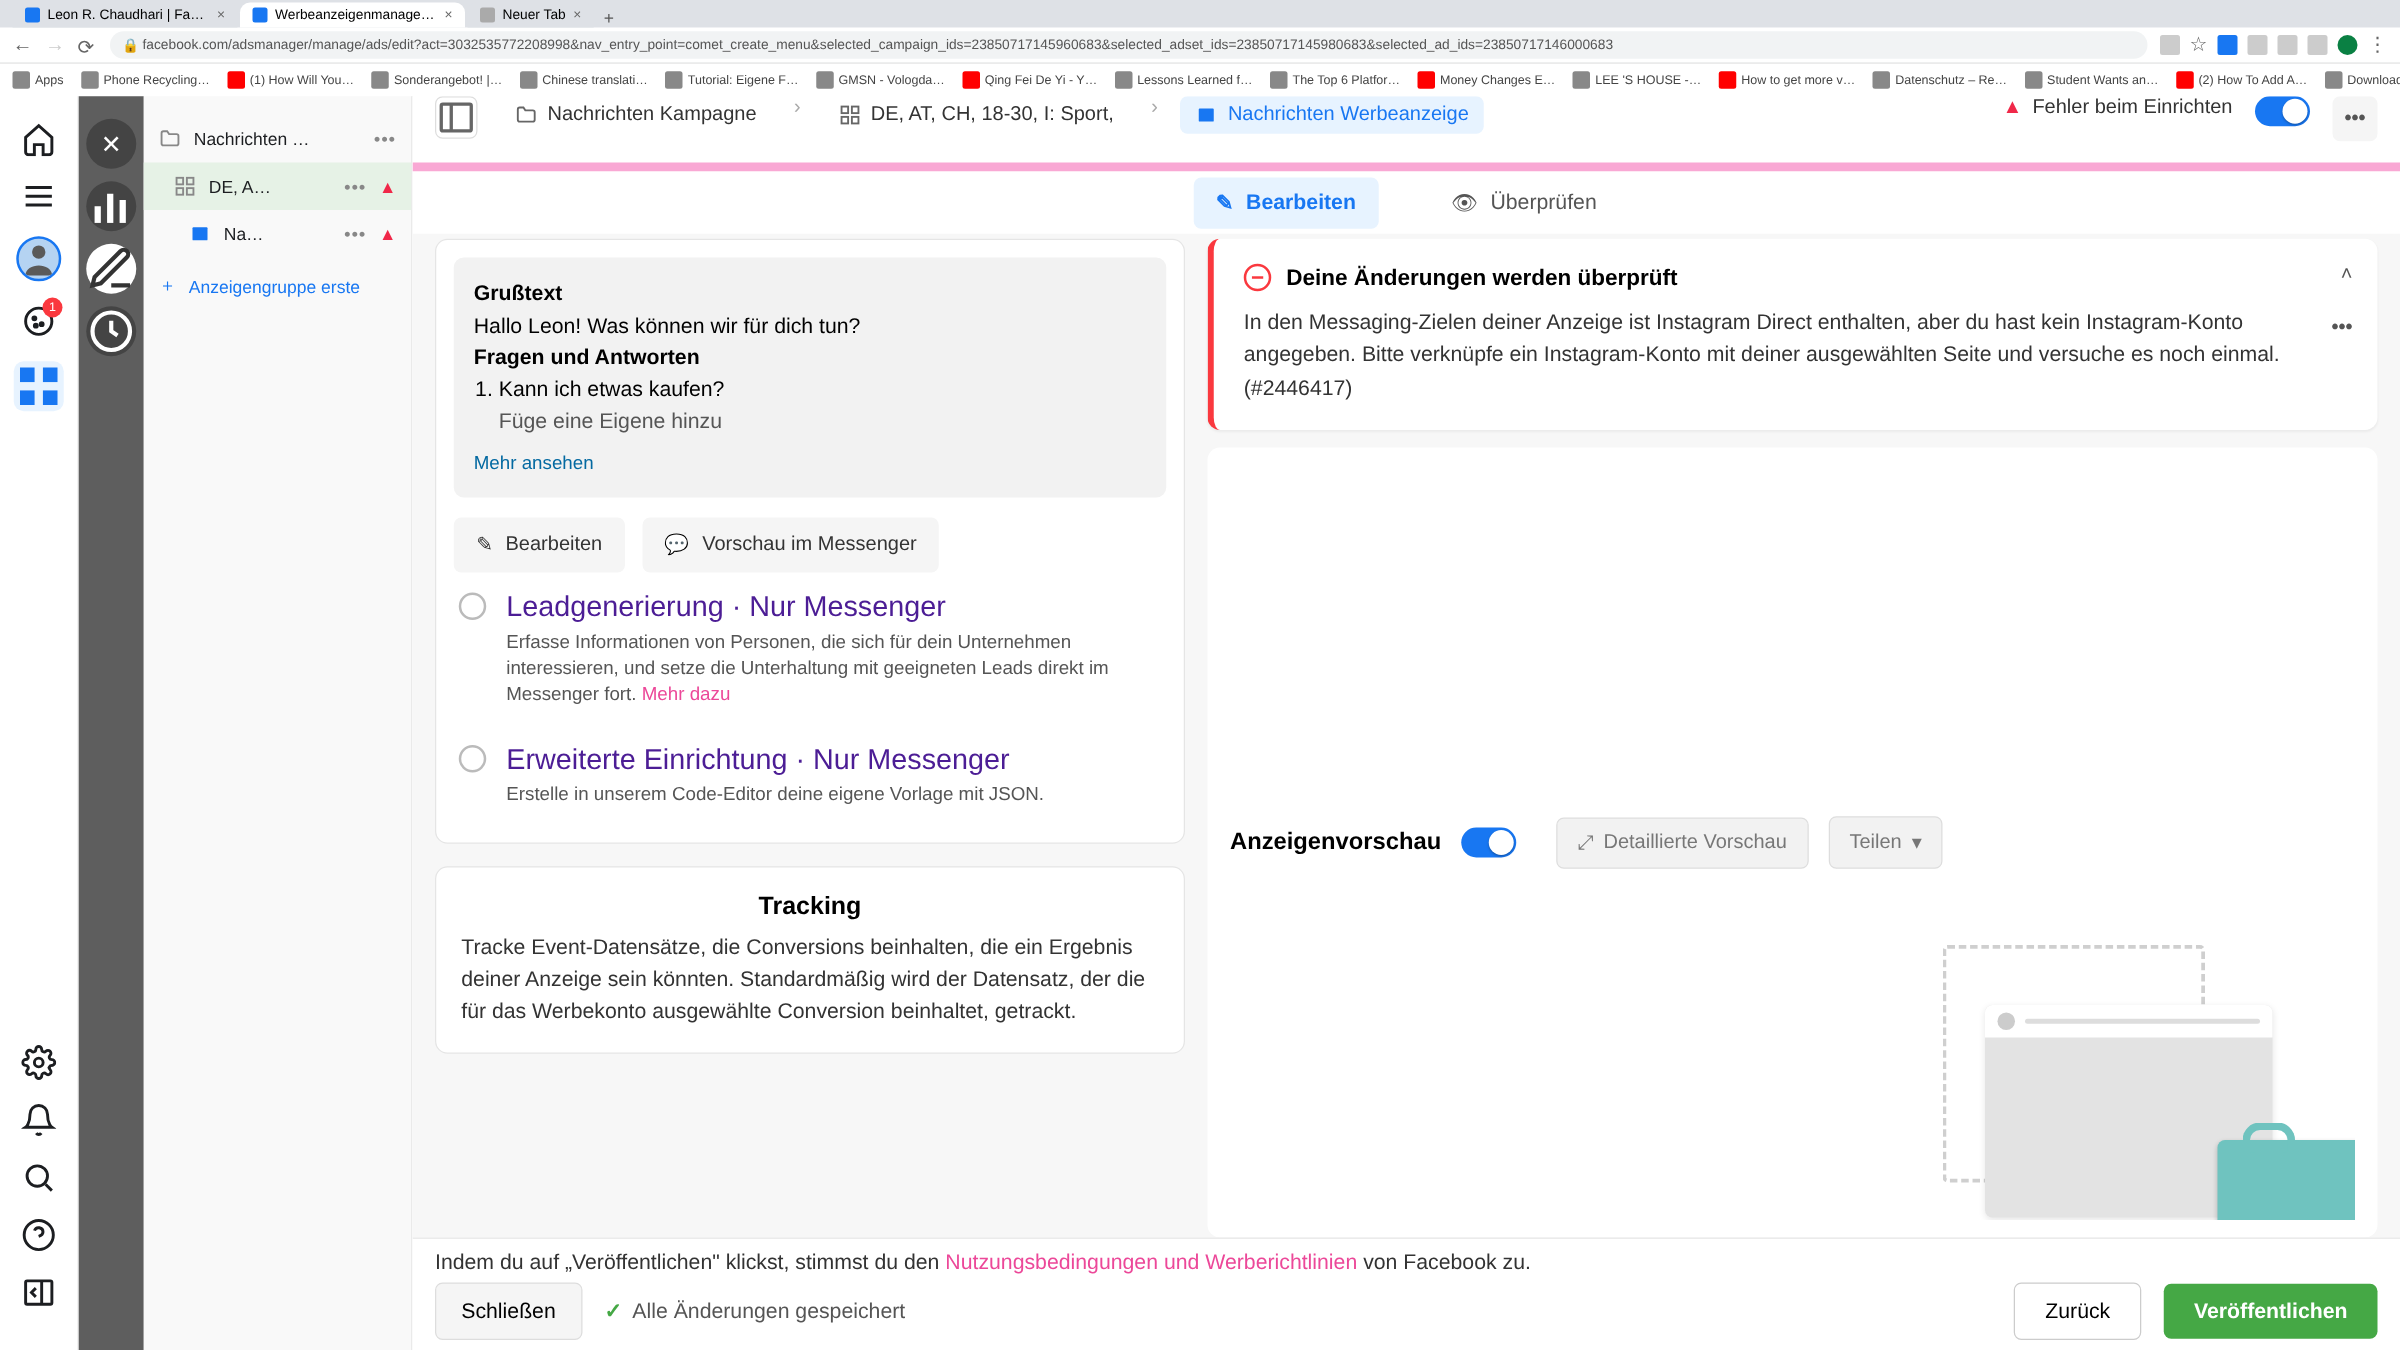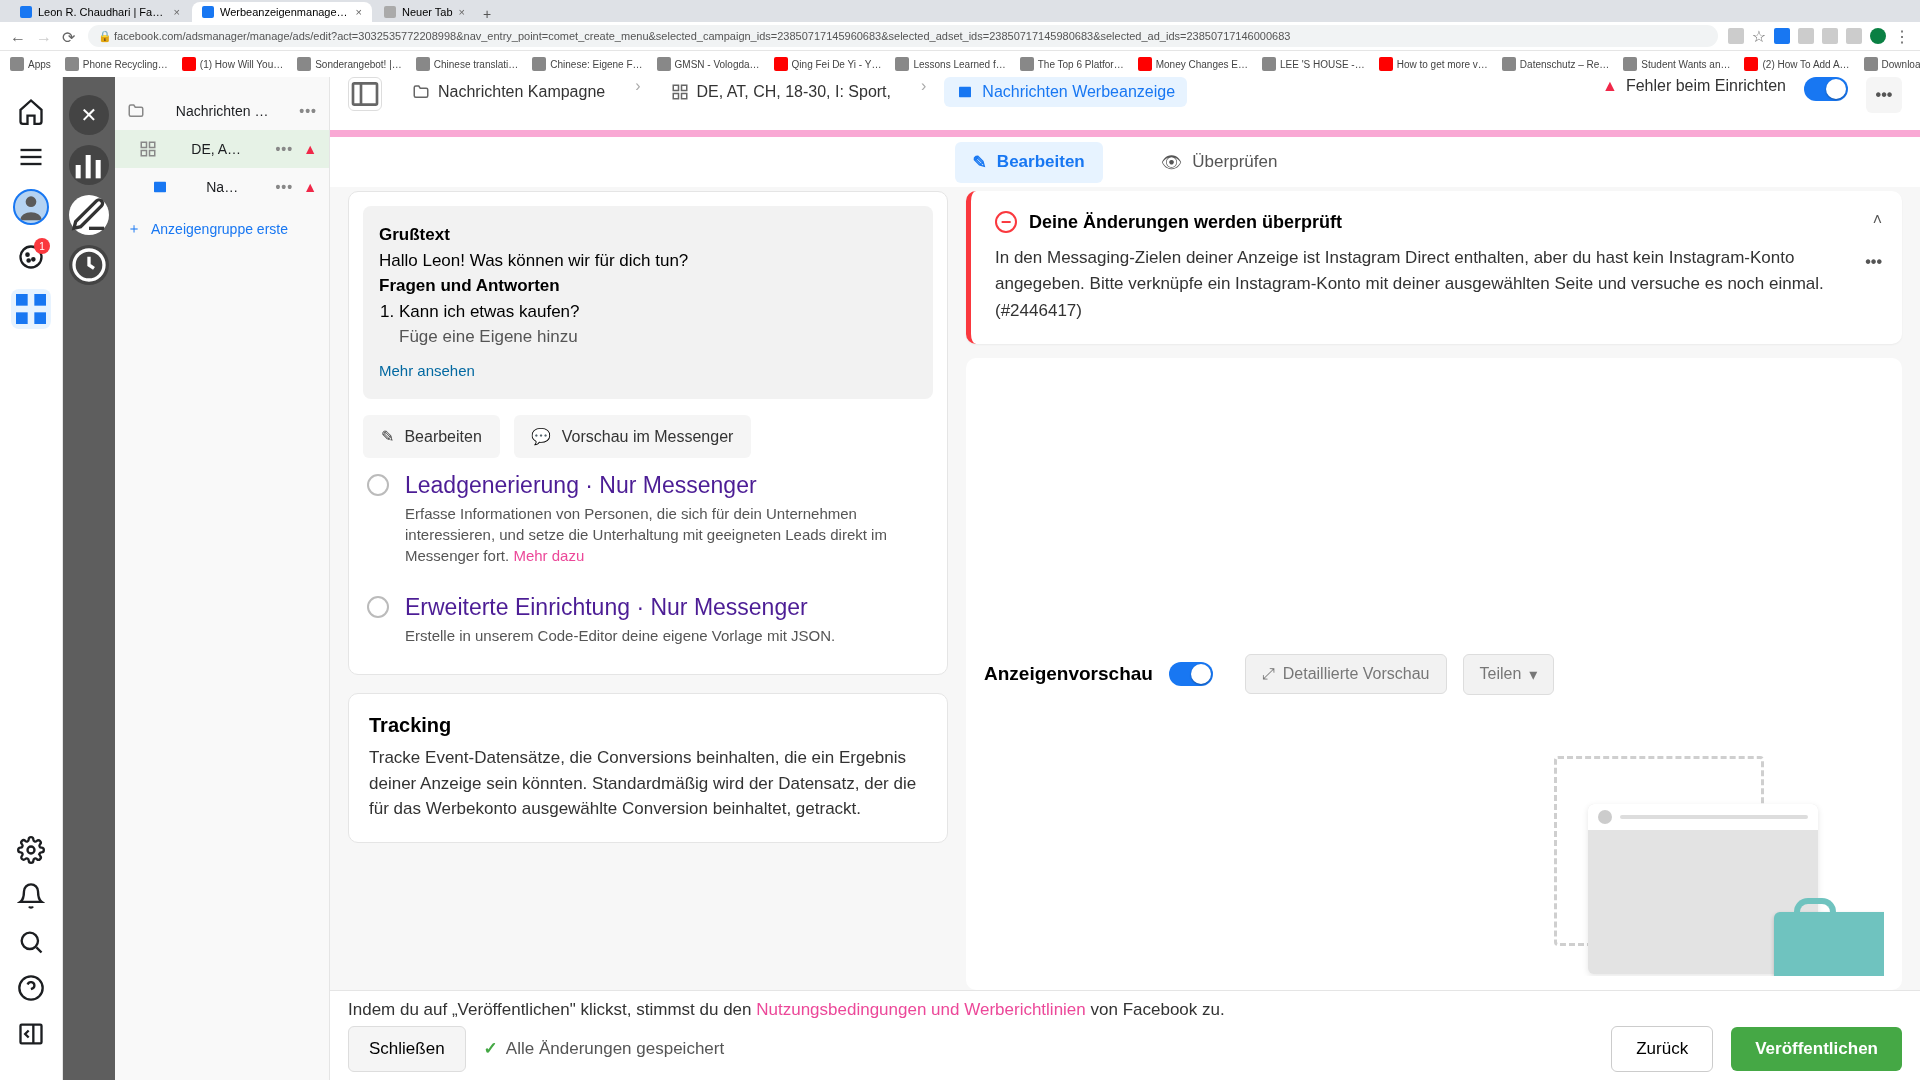--- a/index.html
+++ b/index.html
@@ -39,21 +39,21 @@
 
 .tool-rail { width: 52px; background: #5e5e5e; display: flex; flex-direction: column; align-items: center; padding-top: 18px; gap: 10px; }
 .tool-rail .tool-ic { width: 40px; height: 40px; border-radius: 50%; display: flex; align-items: center; justify-content: center; color: #fff; cursor: pointer; }
 .tool-rail .tool-ic.dark { background: #444; }
 .tool-rail .tool-ic.white { background: #fff; color: #333; }
 .tool-rail .tool-ic.close { background: #444; font-size: 20px; }
 
 .tree-panel { width: 215px; background: #f9f9f9; border-right: 1px solid #e5e5e5; padding-top: 15px; }
 .tree-item { display: flex; align-items: center; padding: 10px 12px; gap: 10px; font-size: 14px; color: #1c1e21; position: relative; cursor: pointer; }
 .tree-item .ic { width: 18px; height: 18px; color: #888; }
-.tree-item .label { flex: 1; overflow: hidden; white-space: nowrap; text-overflow: ellipsis; text-align: center; }
+.tree-item .label { flex: 1; overflow: hidden; white-space: nowrap; text-overflow: ellipsis; }
 .tree-item .more { color: #888; font-weight: bold; letter-spacing: 1px; }
 .tree-item .warn { color: #f02849; }
 .tree-item.indent1 { padding-left: 24px; }
 .tree-item.indent2 { padding-left: 36px; }
 .tree-item.active { background: #e6f2e6; }
 .tree-add { display: flex; align-items: center; gap: 10px; padding: 14px 12px; color: #1877f2; font-size: 14px; cursor: pointer; }
 
 .main { flex: 1; display: flex; flex-direction: column; background: #fff; overflow: hidden; }
 
 
@@ -81,21 +81,21 @@
 .greeting-box .h { font-weight: 600; }
 .greeting-box ol { padding-left: 20px; }
 .show-more { color: #0369a1; font-size: 15px; margin-top: 10px; display: inline-block; cursor: pointer; }
 .btn-row { display: flex; gap: 14px; margin-top: 16px; }
 .btn { background: #f5f5f5; border: none; border-radius: 6px; padding: 12px 18px; font-size: 16px; color: #333; display: flex; align-items: center; gap: 10px; cursor: pointer; }
 .radio-opt { display: flex; gap: 16px; padding: 14px 4px; }
 .radio-opt .circle { width: 22px; height: 22px; border: 2px solid #bbb; border-radius: 50%; flex-shrink: 0; margin-top: 2px; cursor: pointer; }
 .radio-opt .txt .t { font-size: 23px; color: #4c1d95; }
 .radio-opt .txt .d { font-size: 15px; color: #555; margin-top: 4px; line-height: 1.4; }
 .link { color: #ec4899; cursor: pointer; }
-.tracking-card .h { font-size: 20px; font-weight: 700; margin-bottom: 8px; }
+.tracking-card .h { font-size: 20px; font-weight: 700; margin-bottom: 8px; text-align: center; }
 .tracking-card .d { font-size: 17px; color: #333; line-height: 1.5; }
 
 .right-col { flex: 1; display: flex; flex-direction: column; gap: 14px; padding-top: 4px; }
 .alert-card { background: #fff; border-radius: 10px; padding: 20px 24px; border-left: 5px solid #fa383e; box-shadow: 0 1px 2px rgba(0,0,0,.05); position: relative; }
 .alert-card .head { display: flex; align-items: center; gap: 12px; font-size: 18px; font-weight: 600; margin-bottom: 12px; }
 .alert-card .minus-ic { width: 22px; height: 22px; border: 2px solid #fa383e; border-radius: 50%; display:flex; align-items:center; justify-content:center; color:#fa383e; font-weight:bold; }
 .alert-card .body { font-size: 17px; line-height: 1.55; color: #333; }
 .alert-card .chev { position: absolute; right: 20px; top: 20px; cursor: pointer; color: #555; }
 .alert-card .dots { position: absolute; right: 20px; top: 62px; cursor: pointer; color: #555; font-weight:bold; }
 
@@ -183,21 +183,21 @@
     <span class="bm">
         <span class="ic g"></span>
         <span>Sonderangebot! |…</span>
       </span>
     <span class="bm">
         <span class="ic g"></span>
         <span>Chinese translati…</span>
       </span>
     <span class="bm">
         <span class="ic g"></span>
-        <span>Chinese: Eigene F…</span>
+        <span>Tutorial: Eigene F…</span>
       </span>
     <span class="bm">
         <span class="ic g"></span>
         <span>GMSN - Vologda…</span>
       </span>
     <span class="bm">
         <span class="ic"></span>
         <span>Qing Fei De Yi - Y…</span>
       </span>
     <span class="bm">

